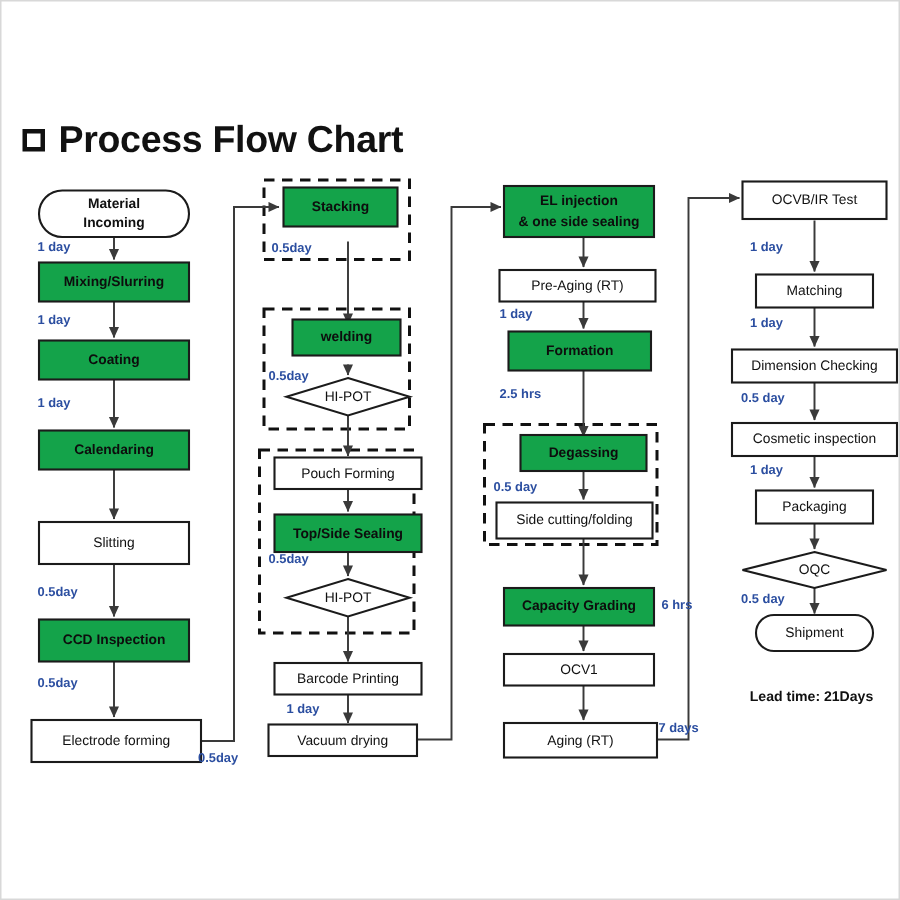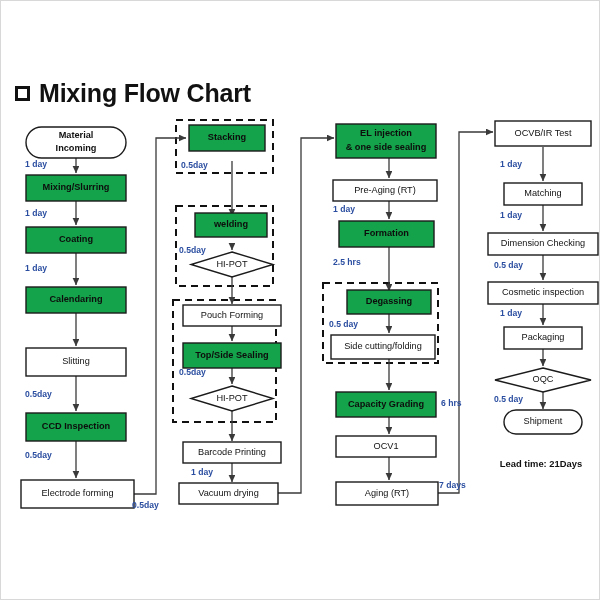--- a/index.html
+++ b/index.html
@@ -72,21 +72,21 @@
     stroke-dasharray:7 5;
   }
 </style>
 </head>
 <body>
 
 <div id="page">
 
   <div id="title-row">
     <span id="title-bullet"></span>
-    <span id="title-text">Mixing Flow Chart</span>
+    <span id="title-text">Process Flow Chart</span>
   </div>
 
   <svg id="flow" viewBox="0 0 600 600">
     <defs>
       <marker id="arrow" markerWidth="7" markerHeight="7" refX="5.4" refY="2.6" orient="auto">
         <path d="M0,0 L5.6,2.6 L0,5.2 z" fill="#3a3a3a"></path>
       </marker>
     </defs>
 
     <g class="dashgroup">

